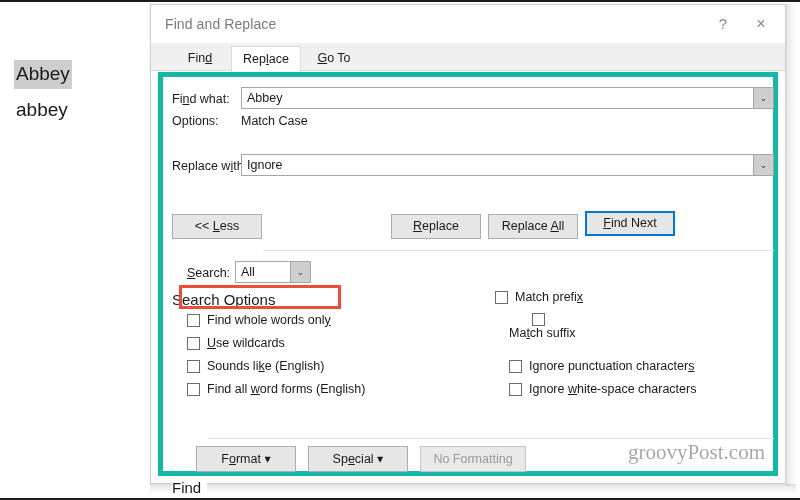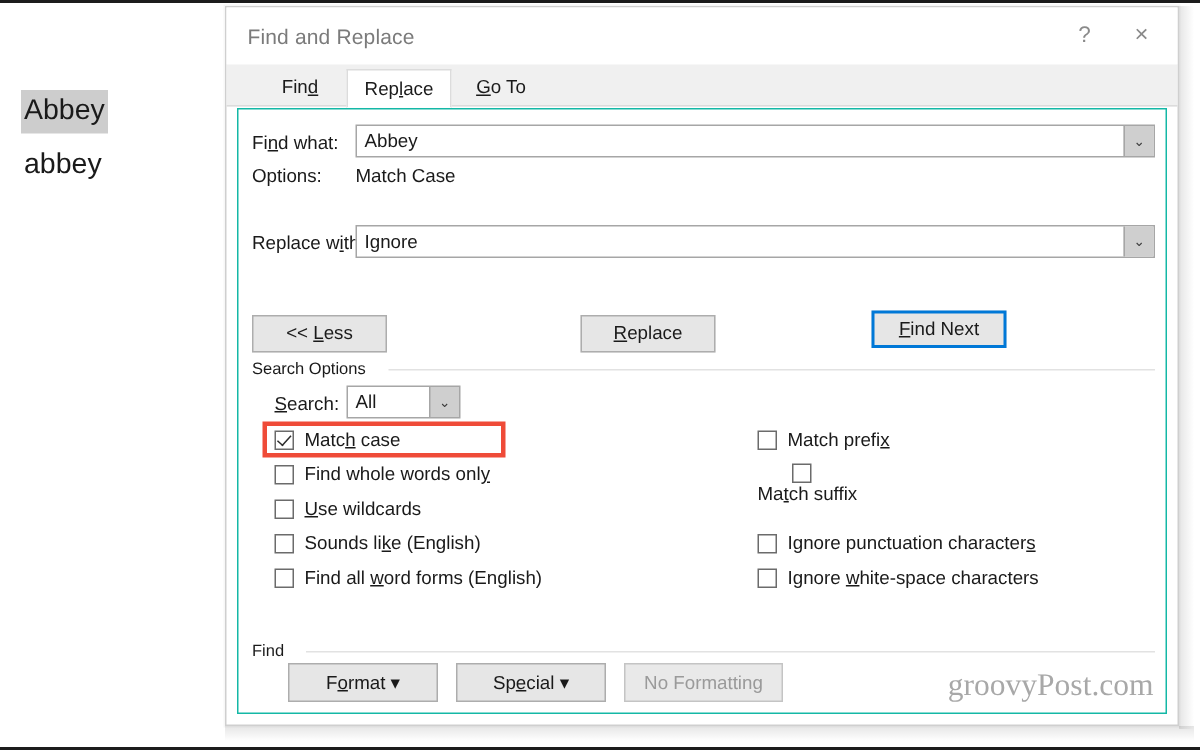--- a/index.html
+++ b/index.html
@@ -119,21 +119,21 @@
   #tab-find    { left: 18px;  width: 62px; }
   #tab-replace { left: 80px;  width: 70px; }
   #tab-goto    { left: 152px; width: 62px; }
 
   
   #dialog-body {
     position: absolute;
     left: 7px; top: 67px;
     width: 620px; height: 404px;
     background: #ffffff;
-    border: 1px solid #14b8a6;
+    border: 5px solid #14b8a6;
   }
 
   .row-label {
     position: absolute;
     font-size: 12.5px;
     color: #1a1a1a;
     white-space: nowrap;
   }
   .combo {
     position: absolute;
@@ -193,26 +193,27 @@
   }
   #btn-less       { left: 9px;   top: 137px; width: 90px; }
   #btn-replace    { left: 228px; top: 137px; width: 90px; }
   #btn-replaceall { left: 325px; top: 137px; width: 90px; }
   #btn-findnext   { left: 422px; top: 134px; width: 90px; }
   #btn-cancel     { left: 519px; top: 137px; width: 92px; }
 
   
   .group-label {
     position: absolute;
-    font-size: 11px;
+    font-size: 15px;
     color: #1a1a1a;
     background: #ffffff;
     padding-right: 6px;
     z-index: 2;
     white-space: nowrap;
+    margin-top: 47px;
   }
   .group-line {
     position: absolute;
     height: 1px;
     background: #e2e2e2;
   }
   #search-options-label { left: 9px;  top: 167px; }
   #search-options-line  { left: 100px; top: 173px; width: 511px; }
   #find-group-label     { left: 9px;  top: 355px; }
   #find-group-line      { left: 45px; top: 361px; width: 566px; }
@@ -318,20 +319,21 @@
     <div id="options-value" class="row-label">Match Case</div>
 
     <div id="replace-label" class="row-label">Replace w<span class="u">i</span>th:</div>
     <div id="replace-combo" class="combo">
       <div class="combo-value">Ignore</div>
       <div class="combo-arrow">⌄</div>
     </div>
 
     <div id="btn-less" class="btn">&lt;&lt; <span class="u">L</span>ess</div>
     <div id="btn-replace" class="btn"><span class="u">R</span>eplace</div>
+    <div id="btn-replaceall" class="btn">Replace <span class="u">A</span>ll</div>
     <div id="btn-findnext" class="btn focused"><span class="u">F</span>ind Next</div>
 
     <div id="search-options-label" class="group-label">Search Options</div>
     <div id="search-options-line" class="group-line"></div>
 
     <div id="search-label" class="row-label"><span class="u">S</span>earch:</div>
     <div id="search-combo" class="combo">
       <div class="combo-value">All</div>
       <div class="combo-arrow">⌄</div>
     </div>
@@ -352,21 +354,21 @@
       <span class="cb-box"></span>
       <span class="cb-label">Sounds li<span class="u">k</span>e (English)</span>
     </div>
     <div class="cb-row" style="left:24px; top:305px;">
       <span class="cb-box"></span>
       <span class="cb-label">Find all <span class="u">w</span>ord forms (English)</span>
     </div>
 
     <div id="highlight-box"></div>
 
-    <div class="cb-row" style="left:346px; top:213px;">
+    <div class="cb-row" style="left:332px; top:213px;">
       <span class="cb-box"></span>
       <span class="cb-label">Match prefi<span class="u">x</span></span>
     </div>
     <div class="cb-row" style="left:346px; top:236px;flex-direction:column;">
       <span class="cb-box"></span>
       <span class="cb-label">Ma<span class="u">t</span>ch suffix</span>
     </div>
     <div class="cb-row" style="left:346px; top:282px;">
       <span class="cb-box"></span>
       <span class="cb-label">Ignore punctuation character<span class="u">s</span></span>

